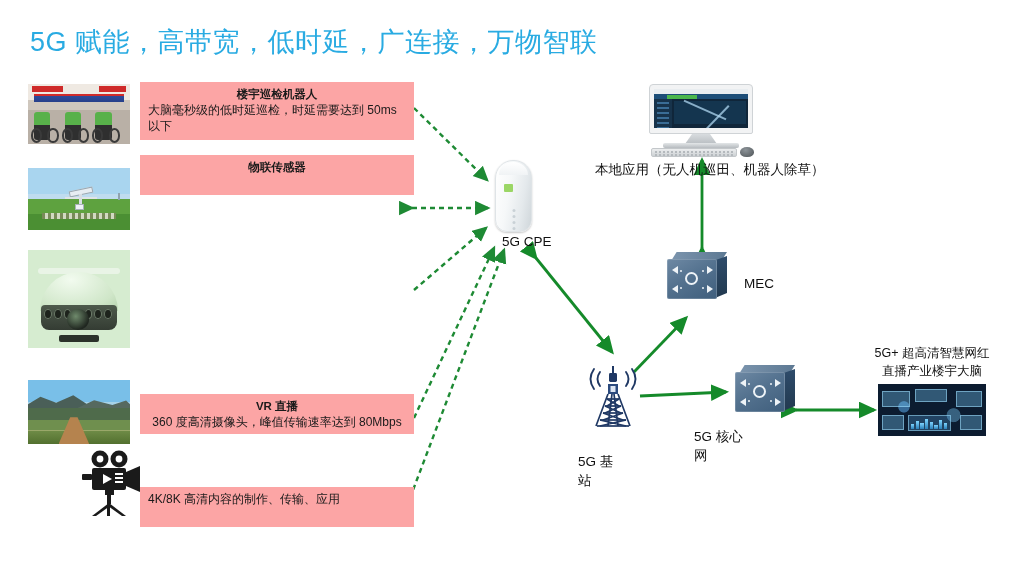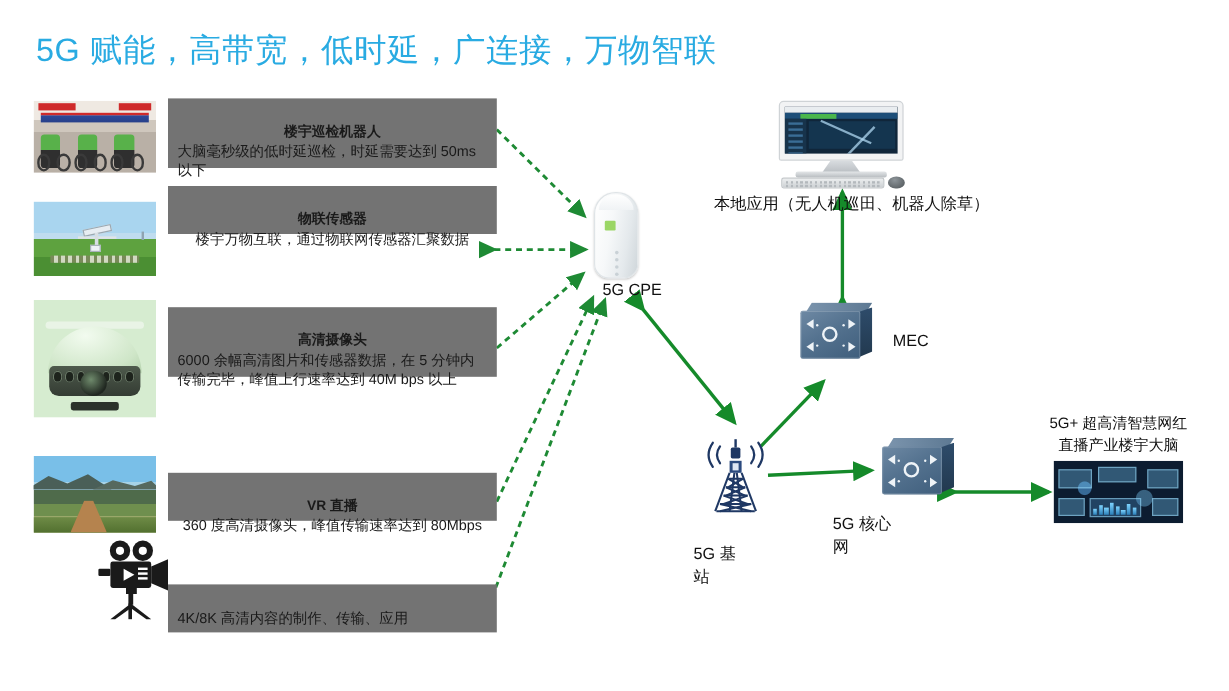--- a/index.html
+++ b/index.html
@@ -14,22 +14,22 @@
 
   
   .title {
     position:absolute; left:30px; top:24px;
     font-size:27px; color:#29ABE2; letter-spacing:0.5px;
     white-space:nowrap;
   }
 
   
   .infobox {
-    position:absolute; background:#737373;
-    padding:20px 8px 6px 8px;
+    position:absolute; background:#fca5a5;
+    padding:4px 8px 6px 8px;
   }
   .infobox .ib-title {
     font-weight:bold; font-size:11.5px; color:#1a1a1a;
     text-align:center; line-height:16px;
   }
   .infobox .ib-body {
     font-size:12px; color:#1a1a1a; line-height:16px;
     text-align:left;
   }
   .infobox.center .ib-body { text-align:center; }
@@ -443,27 +443,22 @@
     </svg>
   </div>
 
   <div class="infobox" style="left:140px; top:82px; width:274px; height:58px;">
     <div class="ib-title">楼宇巡检机器人</div>
     <div class="ib-body">大脑毫秒级的低时延巡检，时延需要达到 50ms 以下</div>
   </div>
 
   <div class="infobox center" style="left:140px; top:155px; width:274px; height:40px;">
     <div class="ib-title">物联传感器</div>
-    <div class="ib-body">楼宇万物互联，通过物联网传感器汇聚数据</div>
-  </div>
-
-  <div class="infobox" style="left:140px; top:256px; width:274px; height:58px;">
-    <div class="ib-title">高清摄像头</div>
-    <div class="ib-body">6000 余幅高清图片和传感器数据，在 5 分钟内传输完毕，峰值上行速率达到 40M bps 以上</div>
-  </div>
+  </div>
+
 
   <div class="infobox center" style="left:140px; top:394px; width:274px; height:40px;">
     <div class="ib-title">VR 直播</div>
     <div class="ib-body">360 度高清摄像头，峰值传输速率达到 80Mbps</div>
   </div>
 
   <div class="infobox" style="left:140px; top:487px; width:274px; height:40px;">
     <div class="ib-body">4K/8K 高清内容的制作、传输、应用</div>
   </div>
 

